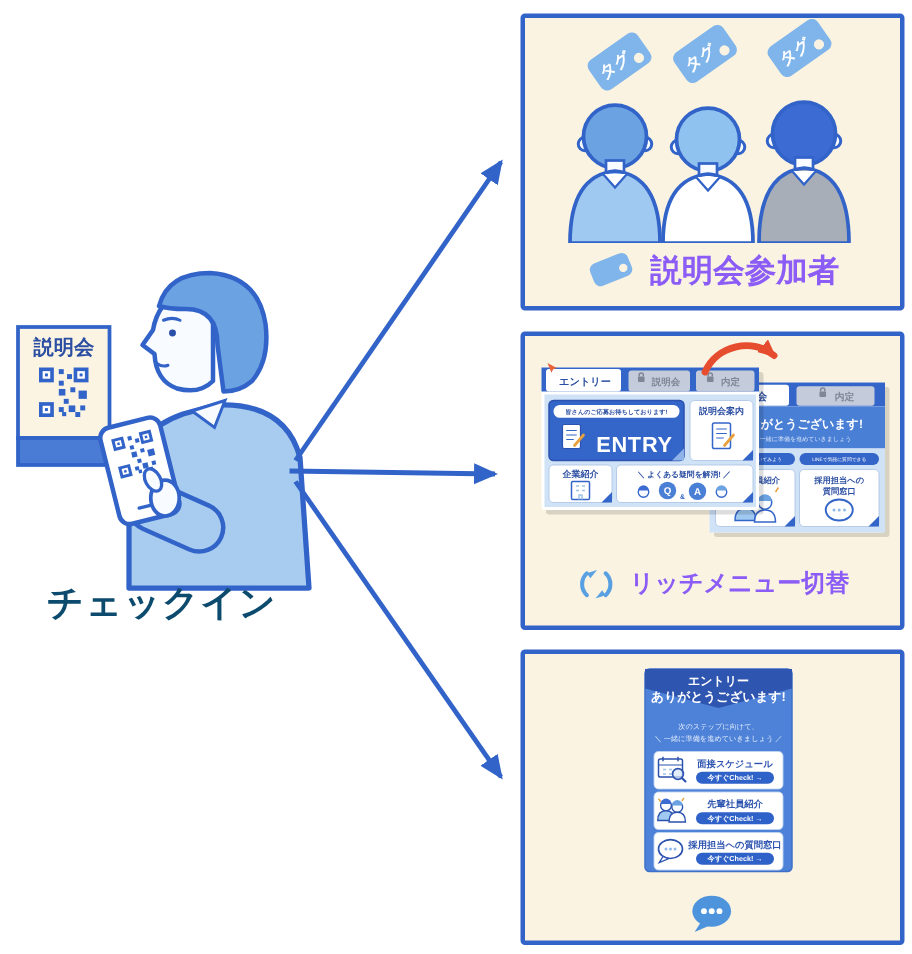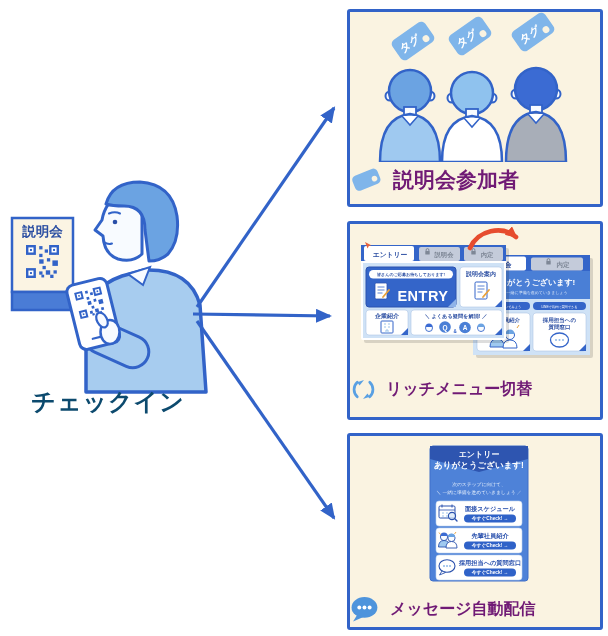--- a/index.html
+++ b/index.html
@@ -14,21 +14,21 @@
     position:absolute;left:22px;top:386px;width:172px;text-align:center;
     font-size:24px;font-weight:700;color:#0c4a6e;letter-spacing:1px;z-index:1;
   }
   .panel{
     position:absolute;left:347px;width:256px;background:#FAF3E1;
     border:3px solid #3263C8;border-radius:3px;box-sizing:border-box;z-index:3;
   }
   .panel .art{position:absolute;left:0;top:0;}
   .panel-label{
     position:absolute;left:0;right:0;display:flex;align-items:center;
-    gap:9px;font-weight:700;color:#701a75;
+    justify-content:center;gap:9px;font-weight:700;color:#8b5cf6;
   }
   .lbl-sm{font-size:21px;}
   .lbl-md{font-size:16px;}
 </style>
 </head>
 <body>
 
 <svg class="scene-svg" width="260" height="226" viewBox="0 0 260 226">
   <defs>
     <g id="qr">
@@ -363,15 +363,14 @@
     </g>
   </svg>
   <div class="panel-label lbl-md" style="top:160px;">
     <svg width="31" height="27" viewBox="0 0 30 26">
       <ellipse cx="14" cy="11" rx="12.5" ry="10" fill="#4E94DC"></ellipse>
       <path d="M7,18 L3,24.5 L13.5,20 Z" fill="#4E94DC"></path>
       <circle cx="9" cy="11" r="1.9" fill="#FFFFFF"></circle>
       <circle cx="14" cy="11" r="1.9" fill="#FFFFFF"></circle>
       <circle cx="19" cy="11" r="1.9" fill="#FFFFFF"></circle>
     </svg>
-    <span>メッセージ自動配信</span>
   </div>
 </div>
 
 </body></html>

